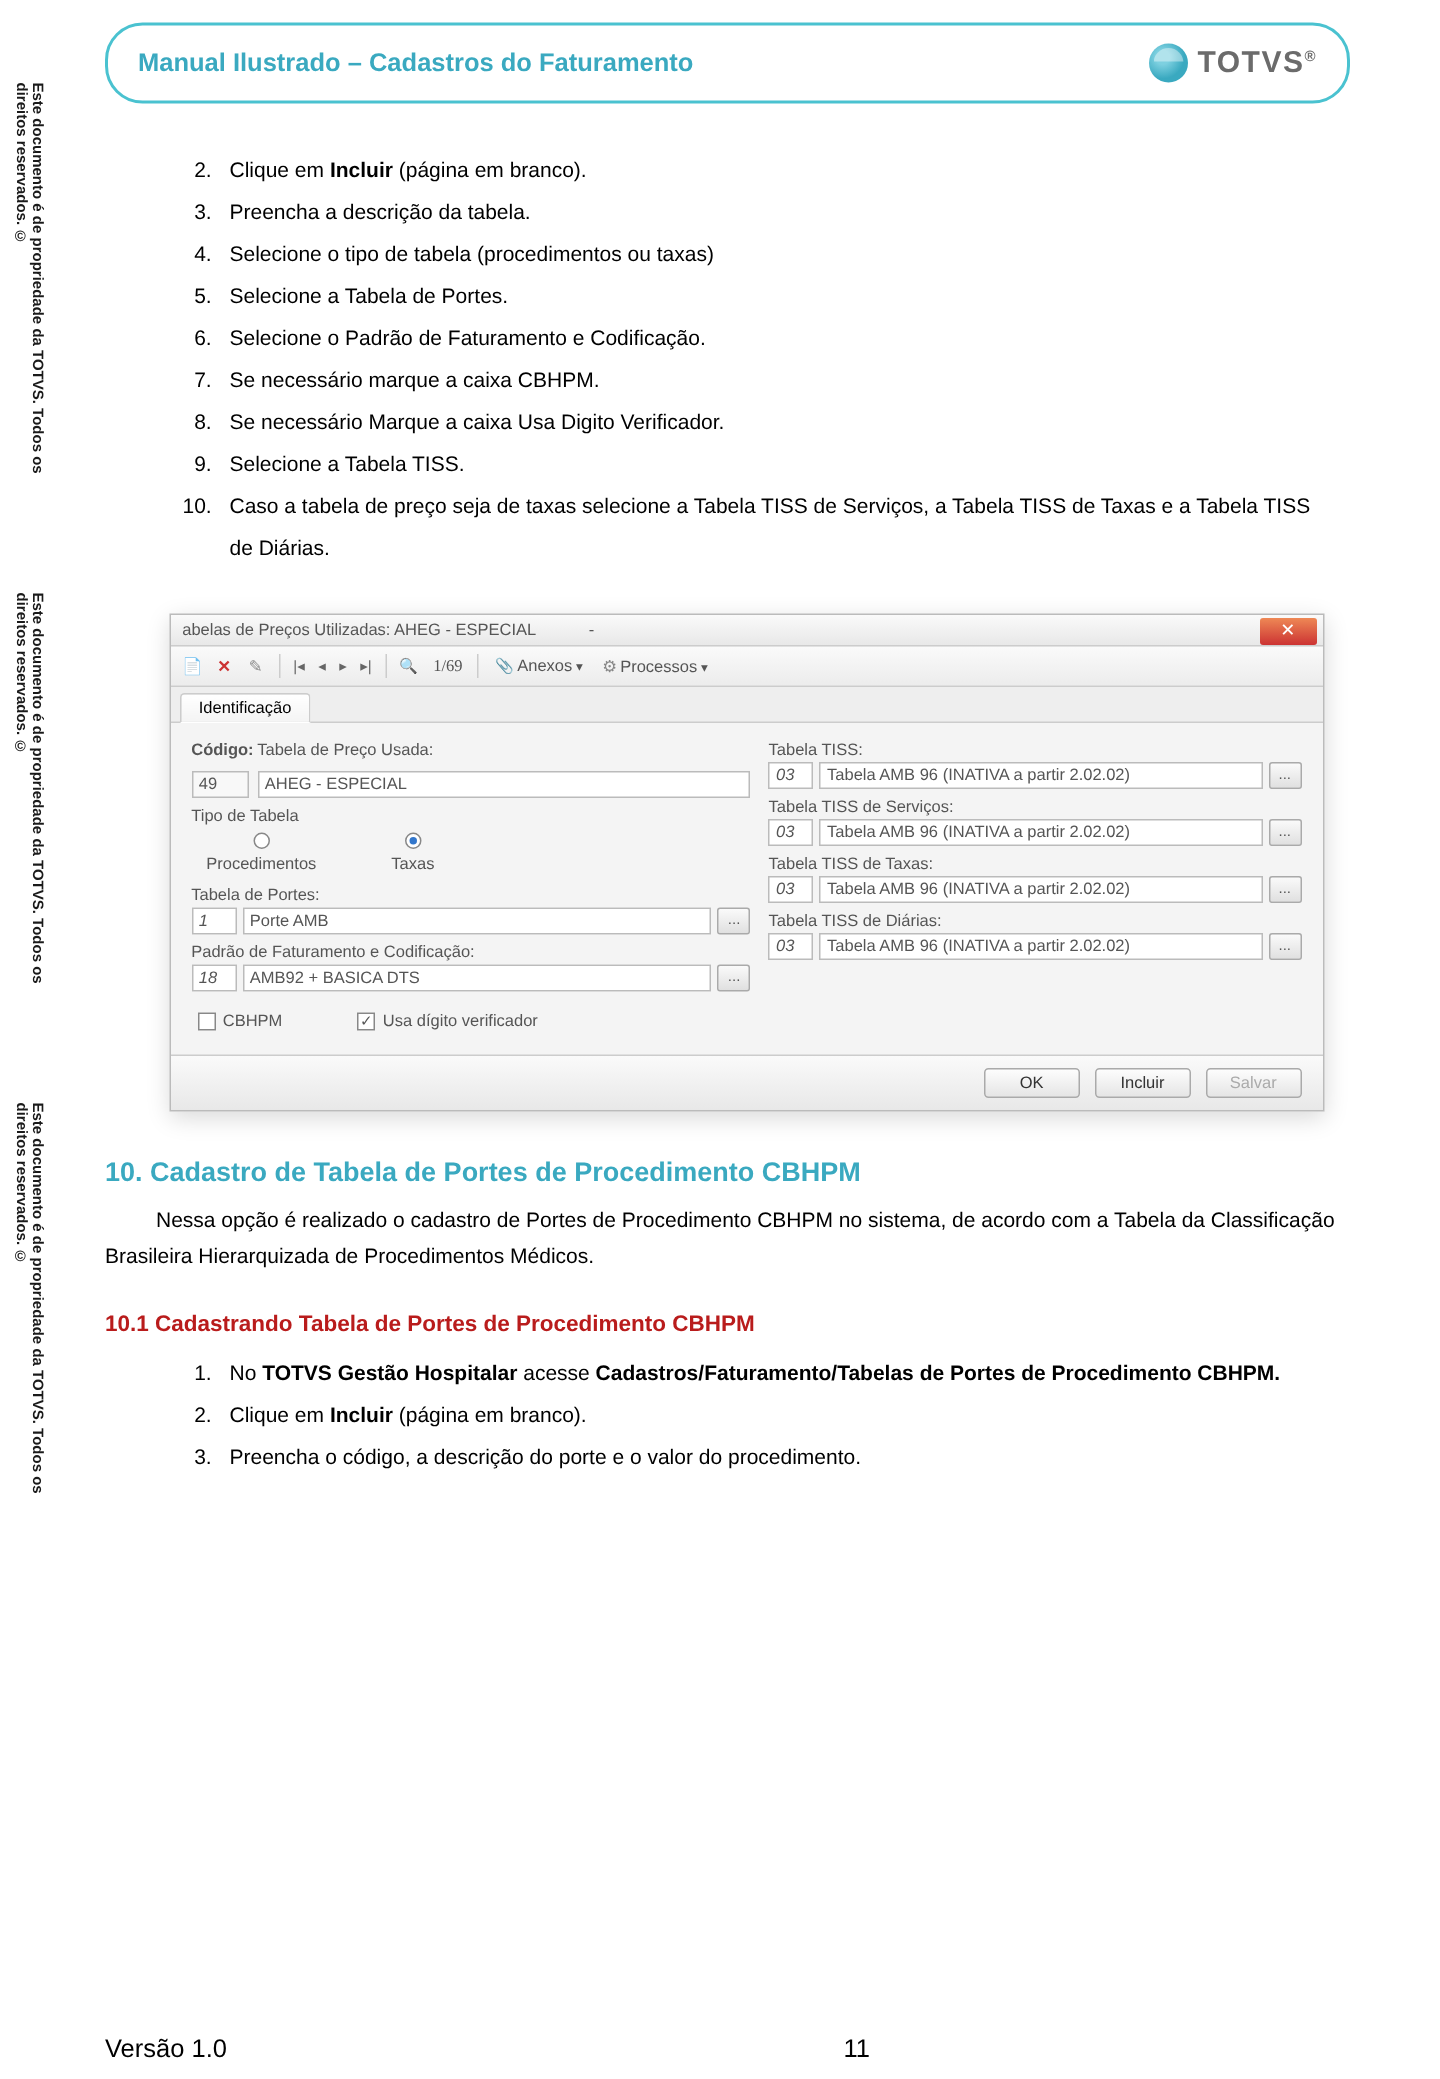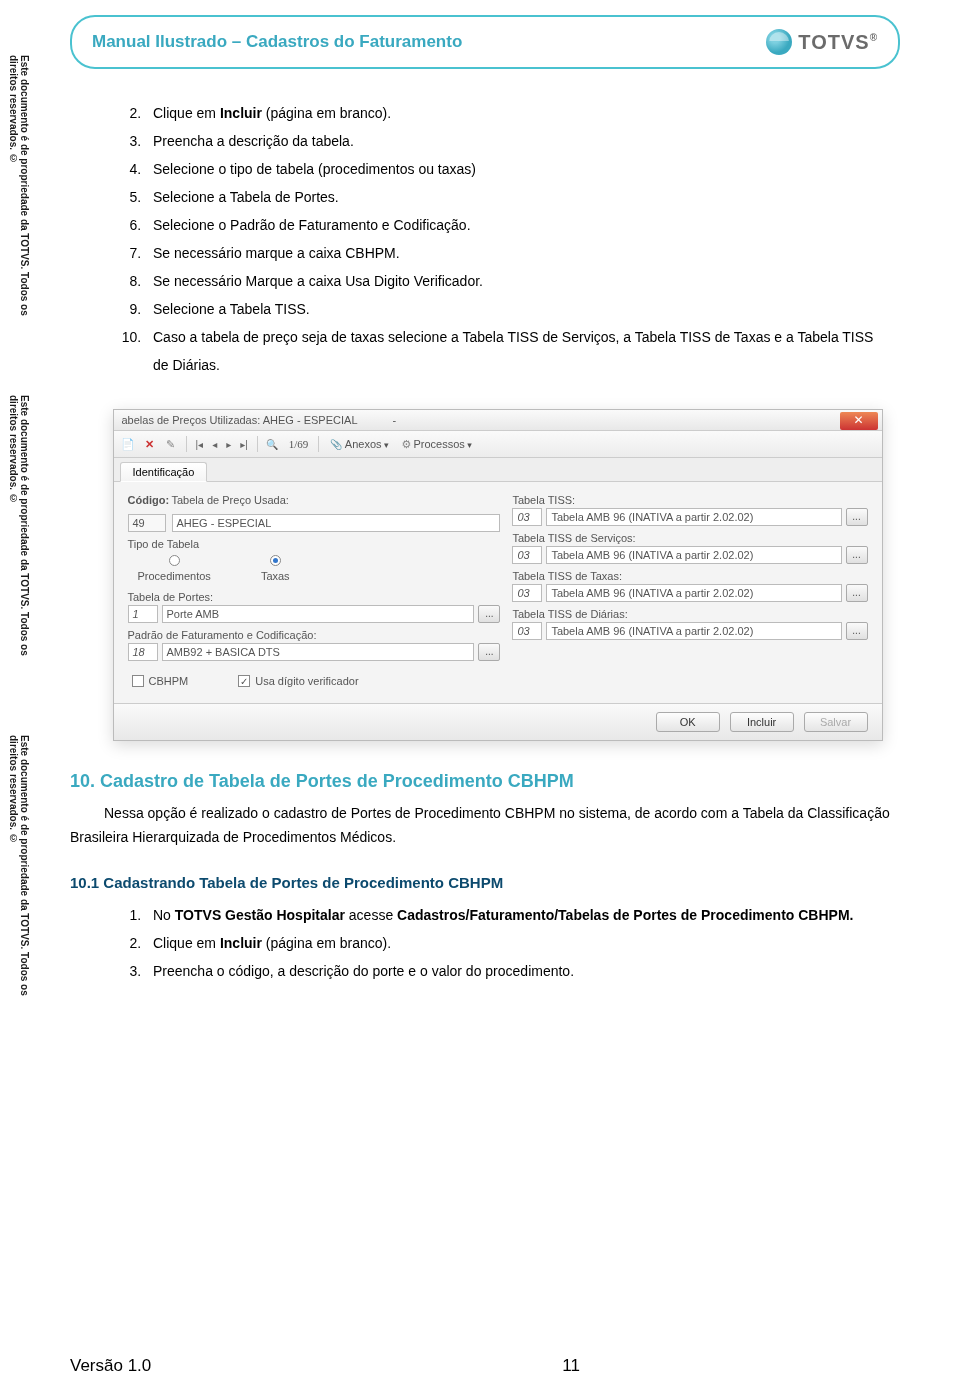--- a/index.html
+++ b/index.html
@@ -67,21 +67,21 @@
     .radio.sel::after { content: ''; position: absolute; top: 2px; left: 2px; width: 5px; height: 5px; background: #3377cc; border-radius: 50%; }
     .check-row { display: flex; gap: 50px; padding: 8px 4px 4px; }
     .check-opt { display: flex; align-items: center; gap: 5px; font-size: 11px; }
     .checkbox { width: 12px; height: 12px; border: 1px solid #888; background: #fff; display: flex; align-items: center; justify-content: center; font-size: 10px; }
     
     .button-bar { background: linear-gradient(#fafafa, #e8e8e8); padding: 8px 14px; text-align: right; border-top: 1px solid #ccc; }
     .win-btn { display: inline-block; min-width: 64px; padding: 3px 14px; background: linear-gradient(#fdfdfd, #e5e5e5); border: 1px solid #aaa; border-radius: 3px; font-size: 11px; margin-left: 6px; color: #333; text-align: center; }
     .win-btn.disabled { color: #aaa; }
     
     .section-heading { color: #3aa9c0; font-weight: bold; font-size: 18px; margin: 20px 0 10px; }
-    .sub-heading { color: #0c4a6e; font-weight: bold; font-size: 15px; margin: 24px 12px 10px; }
+    .sub-heading { color: #b91c1c; font-weight: bold; font-size: 15px; margin: 24px 12px 10px; }
     .para { line-height: 1.7; }
     
     .footer { position: absolute; bottom: 25px; left: 70px; right: 60px; display: flex; justify-content: space-between; font-size: 17px; }
   </style>
 </head>
 <body>
 
 <div class="page">
   <div class="side-text side1">Este documento é de propriedade da TOTVS. Todos os direitos reservados. ©</div>
   <div class="side-text side2">Este documento é de propriedade da TOTVS. Todos os direitos reservados. ©</div>

